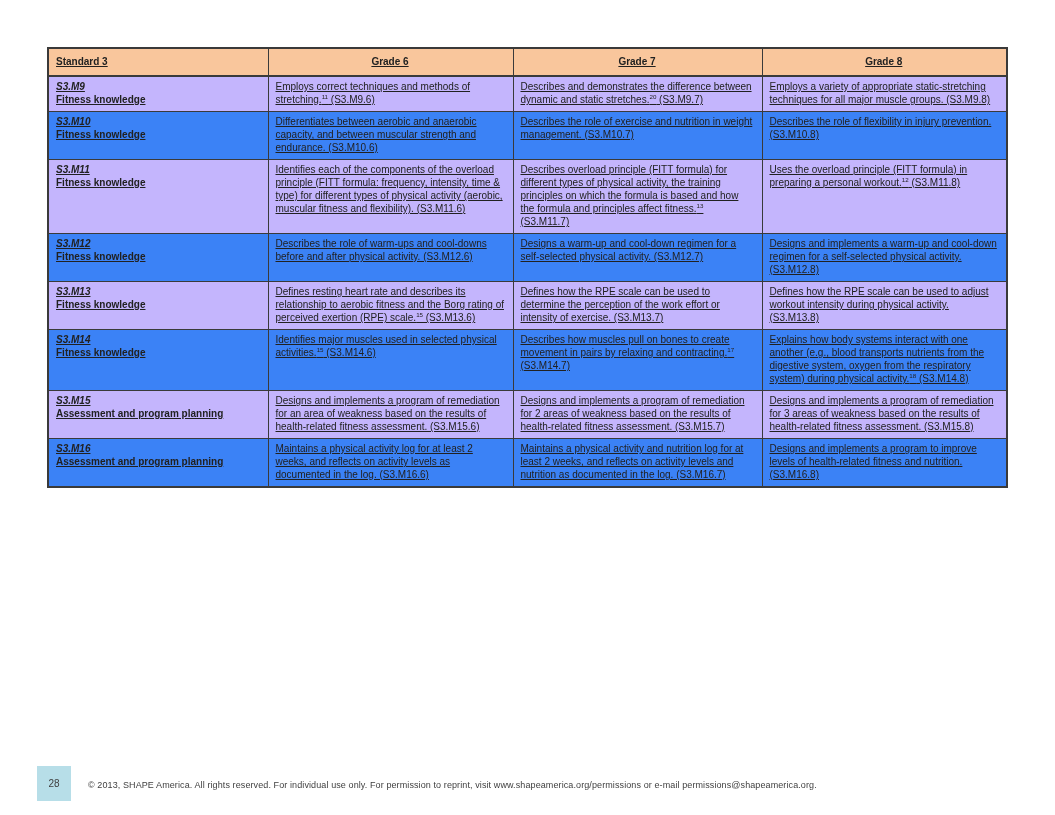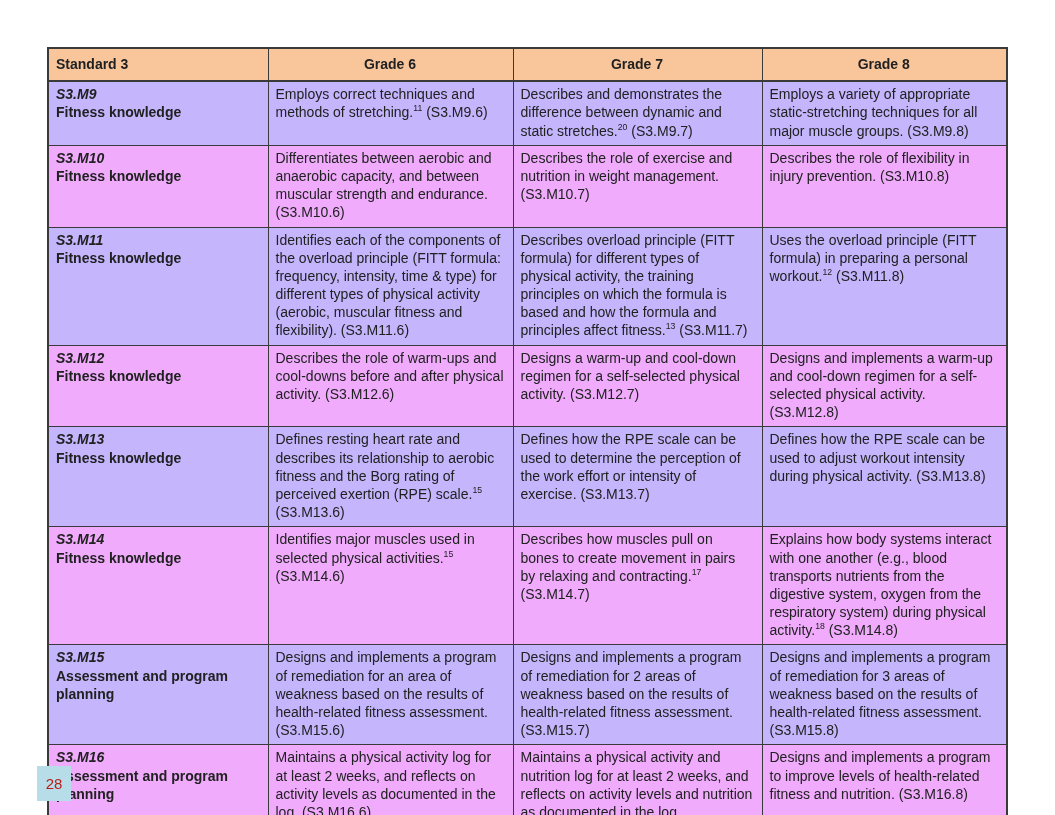--- a/index.html
+++ b/index.html
@@ -25,39 +25,40 @@
   }
   table.standards col.c0 { width: 220px; }
   table.standards col.c1 { width: 245px; }
   table.standards col.c2 { width: 249px; }
   table.standards col.c3 { width: 245px; }
   table.standards th,
   table.standards td {
     border: 1.5px solid #3a3a3a;
     vertical-align: top;
     padding: 3px 8px 5px 7px;
-    font-size: 14px;
+    font-size: 10px;
     line-height: 1.3;
     color: #212121;
     word-wrap: break-word;
+    text-decoration: underline;
   }
   table.standards { border: 2px solid #3a3a3a; }
   table.standards thead th {
     background: #f9c69c;
     font-weight: bold;
     text-align: center;
     padding-top: 6px;
     padding-bottom: 7px;
     border-bottom: 2px solid #3a3a3a;
   }
   table.standards thead th.first {
     text-align: left;
   }
   tr.shaded td { background: #c4b5fd; }
-  tr.plain td { background: #f0abfc; }
+  tr.plain td { background: #3b82f6; }
   .std-code {
     font-weight: bold;
     font-style: italic;
     display: block;
   }
   .std-cat {
     font-weight: bold;
     display: block;
   }
   td sup {
@@ -69,22 +70,22 @@
   .page-badge {
     position: absolute;
     left: 37px;
     top: 766px;
     width: 34px;
     height: 35px;
     background: #b7dee8;
     display: flex;
     align-items: center;
     justify-content: center;
-    font-size: 15px;
-    color: #b91c1c;
+    font-size: 10px;
+    color: #404040;
   }
   .copyright {
     position: absolute;
     left: 88px;
     top: 780px;
     font-size: 9px;
     color: #3f3f3f;
     letter-spacing: 0.1px;
   }
 </style>
@@ -180,14 +181,15 @@
         <td>Maintains a physical activity log for at least 2 weeks, and reflects on activity levels as documented in the log. (S3.M16.6)</td>
         <td>Maintains a physical activity and nutrition log for at least 2 weeks, and reflects on activity levels and nutrition as documented in the log. (S3.M16.7)</td>
         <td>Designs and implements a program to improve levels of health-related fitness and nutrition. (S3.M16.8)</td>
       </tr>
     </tbody>
   </table>
 
   <div class="page-badge">
     <span>28</span>
   </div>
+  <div class="copyright">© 2013, SHAPE America. All rights reserved. For individual use only. For permission to reprint, visit www.shapeamerica.org/permissions or e-mail permissions@shapeamerica.org.</div>
 
 </div>
 
 </body></html>

